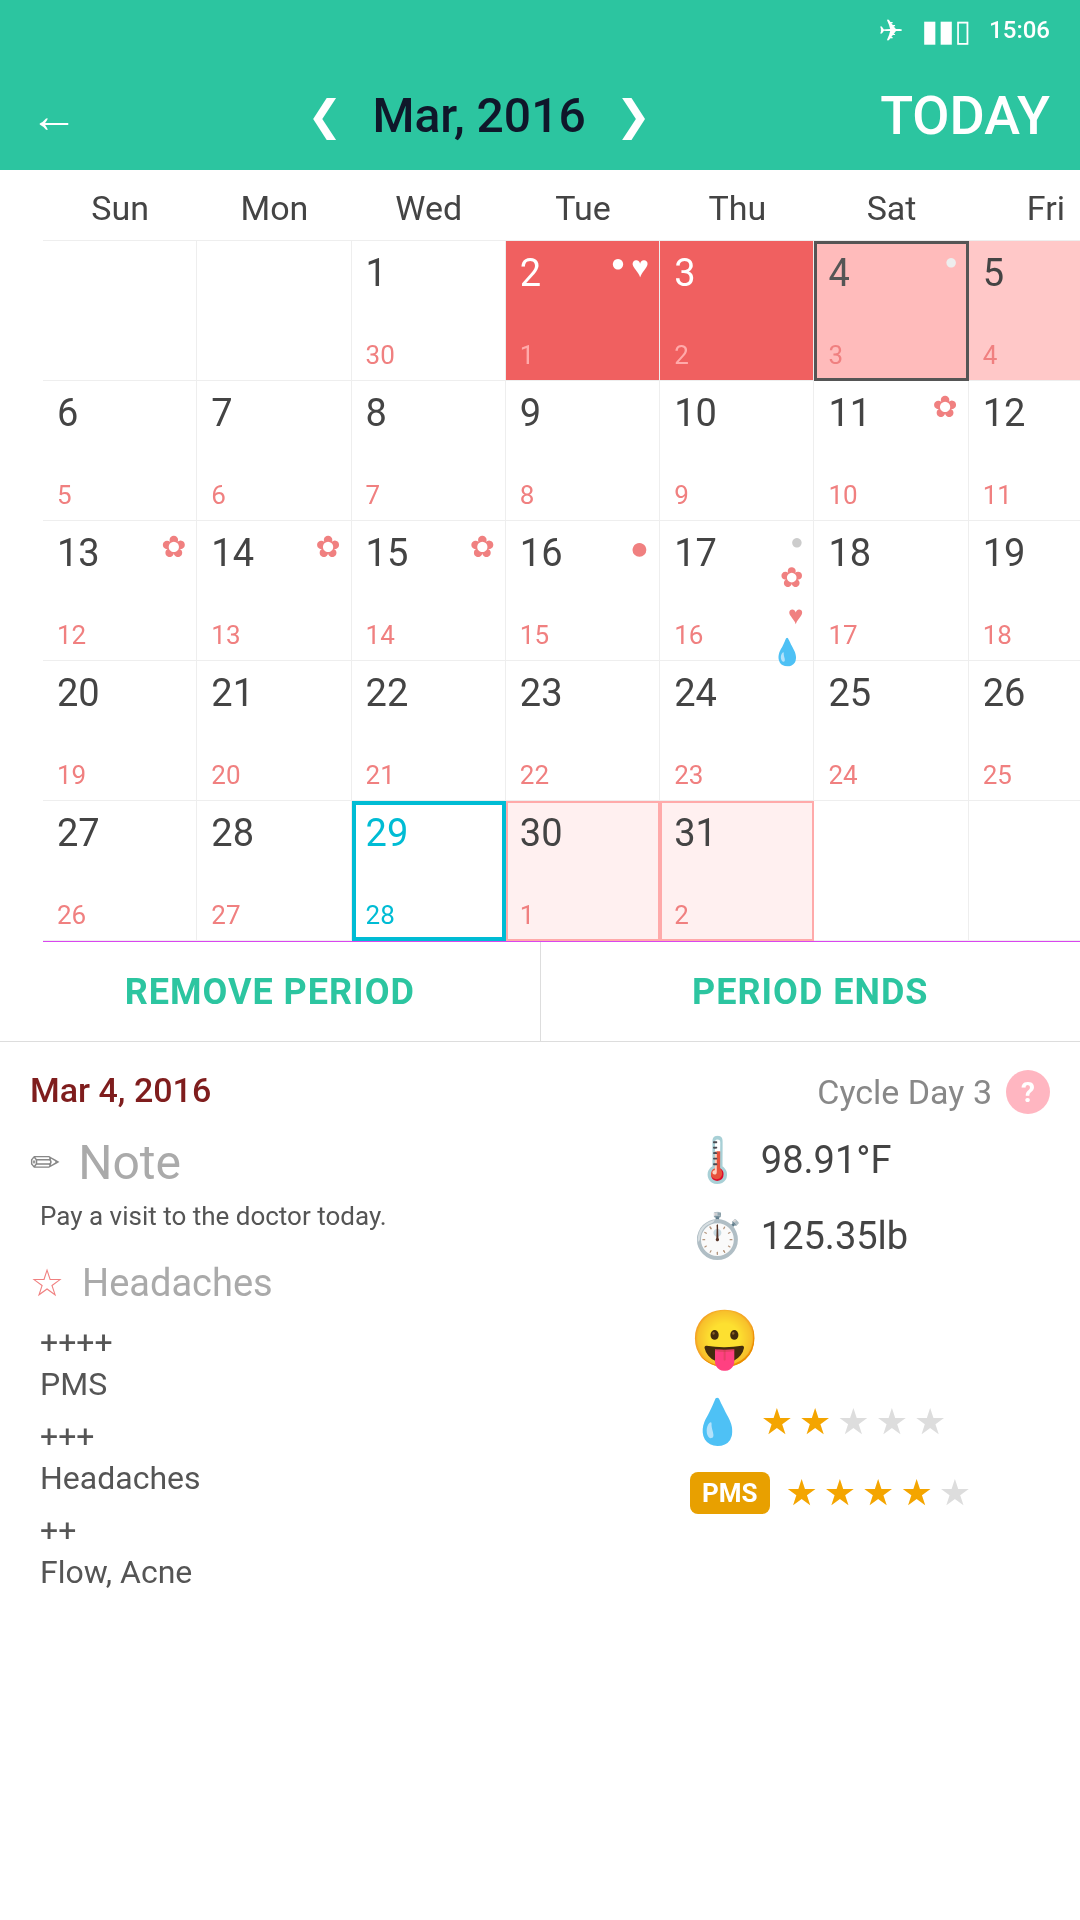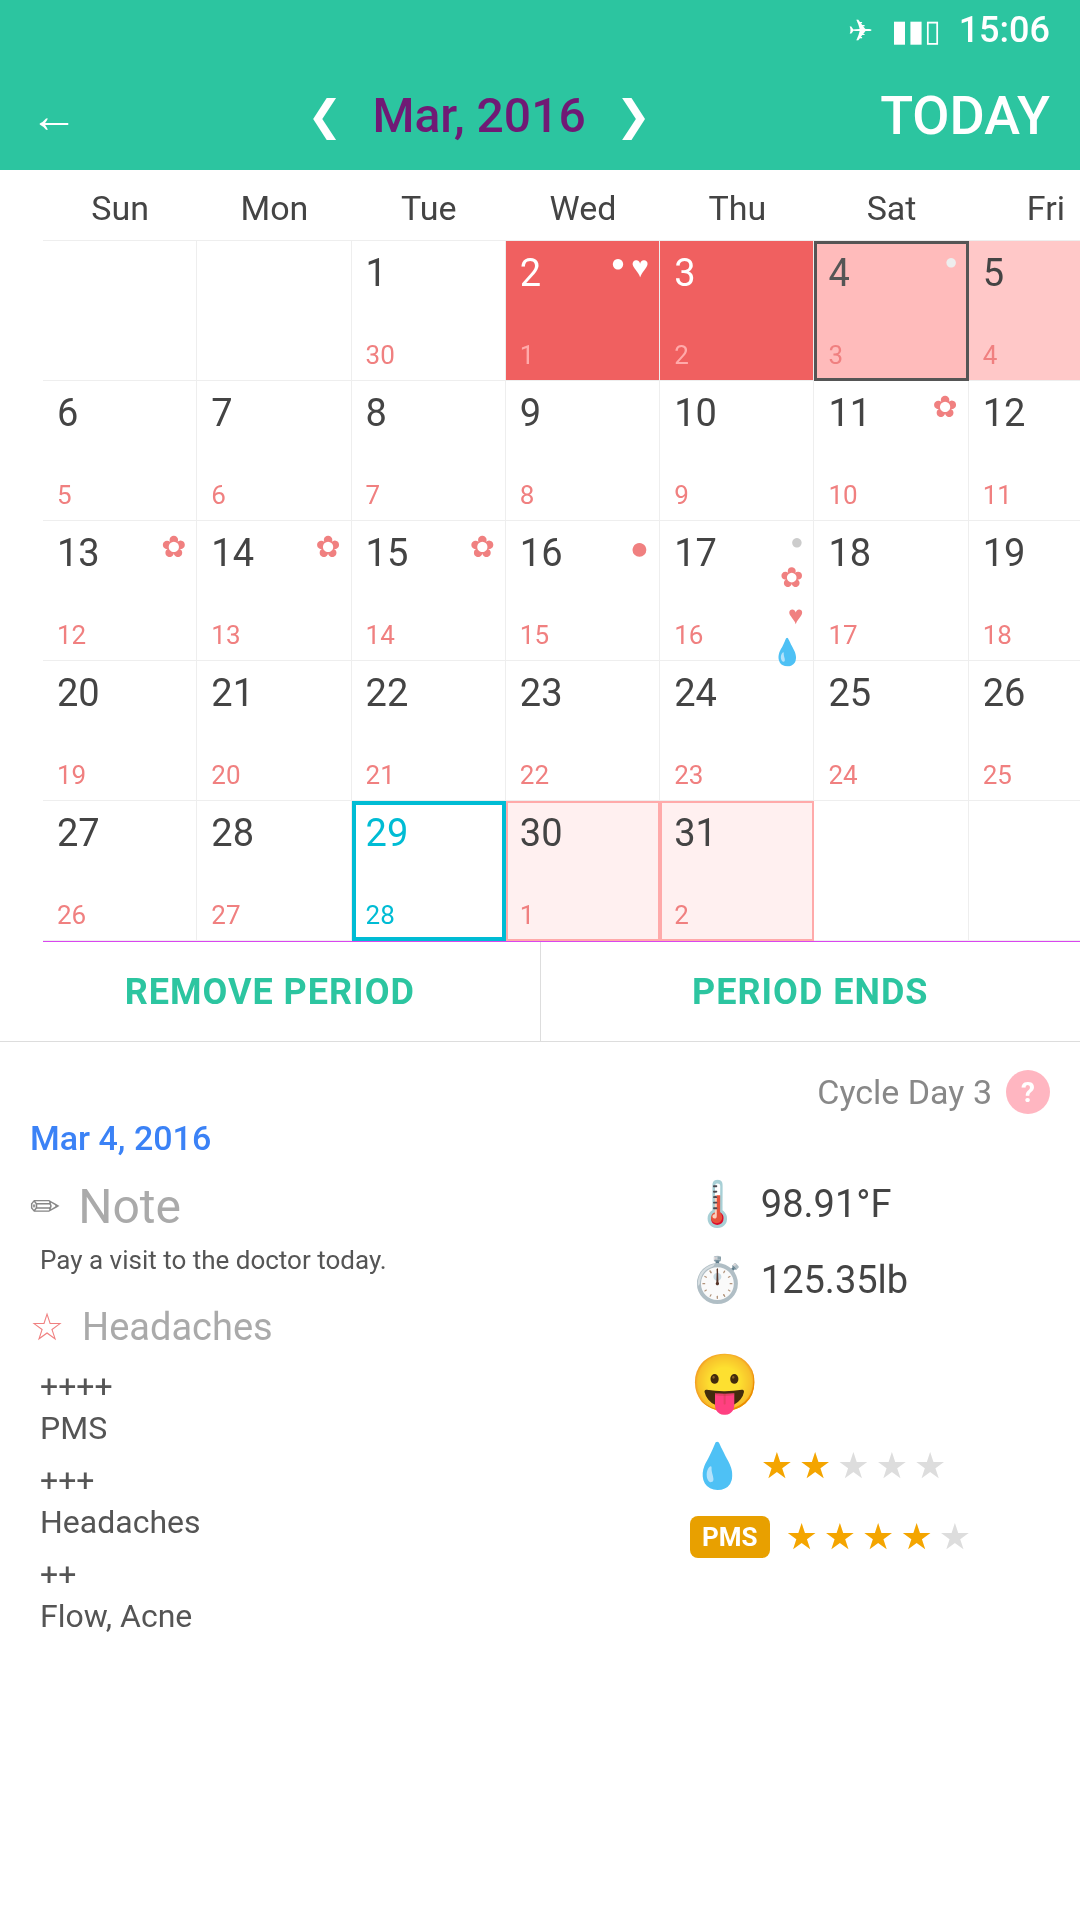--- a/index.html
+++ b/index.html
@@ -10,36 +10,36 @@
     .status-bar {
       background: #2CC5A0;
       height: 60px;
       display: flex;
       align-items: center;
       justify-content: flex-end;
       padding: 0 30px;
       gap: 18px;
     }
     .status-bar-icons { display: flex; align-items: center; gap: 18px; }
-    .status-time { color: #fff; font-size: 36px; font-weight: 500; }
+    .status-time { color: #fff; font-size: 24px; font-weight: 500; }
     .status-icon { color: #fff; font-size: 30px; }
 
     
     .header {
       background: #2CC5A0;
       height: 110px;
       display: flex;
       align-items: center;
       justify-content: space-between;
       padding: 0 30px;
     }
     .header-back { color: #fff; font-size: 48px; cursor: pointer; }
     .header-nav { display: flex; align-items: center; gap: 30px; }
     .header-nav-arrow { color: #fff; font-size: 42px; cursor: pointer; }
-    .header-title { color: #701a75; font-size: 48px; font-weight: 500; }
+    .header-title { color: #0f172a; font-size: 48px; font-weight: 500; }
     .header-today { color: #fff; font-size: 54px; font-weight: 500; cursor: pointer; }
 
     
     .calendar { width: 100%; border-bottom: 1px solid #d946ef; margin-left: 43px; }
     .calendar-header { display: grid; grid-template-columns: repeat(7, 1fr); }
     .cal-day-label {
       text-align: center;
       padding: 18px 0 12px;
       font-size: 34px;
       color: #444;
@@ -111,22 +111,22 @@
     <span class="header-title">Mar, 2016</span>
     <span class="header-nav-arrow">❯</span>
   </div>
   <span class="header-today">TODAY</span>
 </div>
 
 <div class="calendar">
   <div class="calendar-header">
     <div class="cal-day-label">Sun</div>
     <div class="cal-day-label">Mon</div>
+    <div class="cal-day-label">Wed</div>
     <div class="cal-day-label">Tue</div>
-    <div class="cal-day-label">Wed</div>
     <div class="cal-day-label">Thu</div>
     <div class="cal-day-label">Sat</div>
     <div class="cal-day-label">Fri</div>
   </div>
   <div class="calendar-grid">
 
     <div class="cal-cell empty-cell"></div>
     <div class="cal-cell empty-cell"></div>
     <div class="cal-cell">
       <span class="cal-date">1</span>
@@ -295,21 +295,21 @@
 
   </div>
 </div>
 
 <div class="bottom-buttons">
   <div class="bottom-btn">REMOVE PERIOD</div>
   <div class="bottom-btn">PERIOD ENDS</div>
 </div>
 
 <div style="padding: 28px 30px 0; display: flex; justify-content: space-between; align-items: flex-start;">
-  <span style="font-size:34px; color:#3b82f6; font-weight:500;margin-top:48px;">Mar 4, 2016</span>
+  <span style="font-size:34px; color:#7f1d1d; font-weight:500;">Mar 4, 2016</span>
   <div style="display:flex; align-items:center; gap:14px;">
     <span style="font-size:34px; color:#888;">Cycle Day 3</span>
     <div style="width:44px;height:44px;border-radius:50%;background:#FFB6C1;display:flex;align-items:center;justify-content:center;color:#fff;font-size:28px;font-weight:700;">?</div>
   </div>
 </div>
 
 <div style="padding: 20px 30px; display: flex; gap: 0;">
 
   <div style="flex:1;">
 

